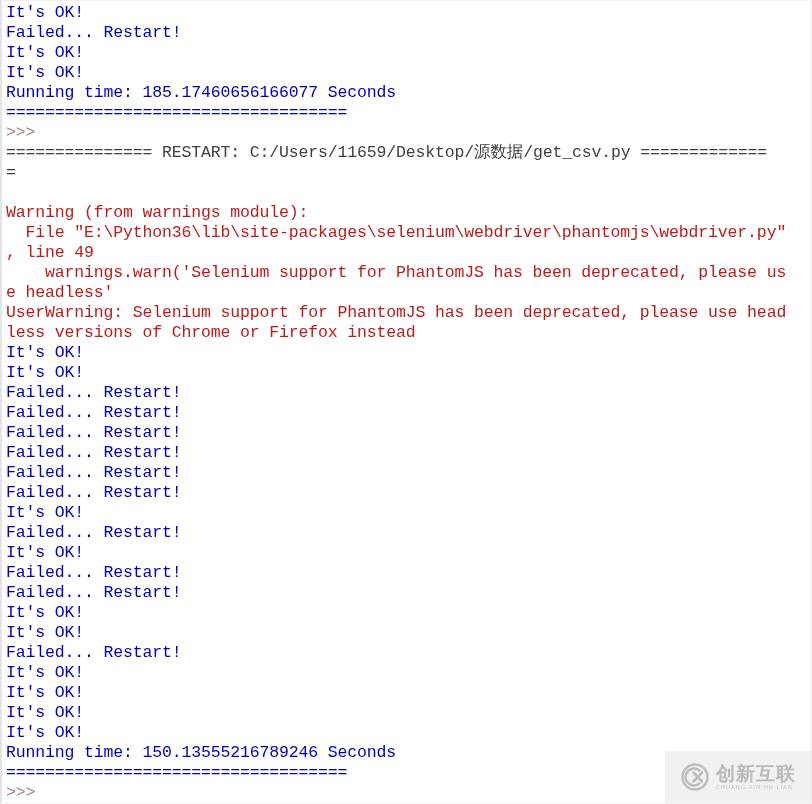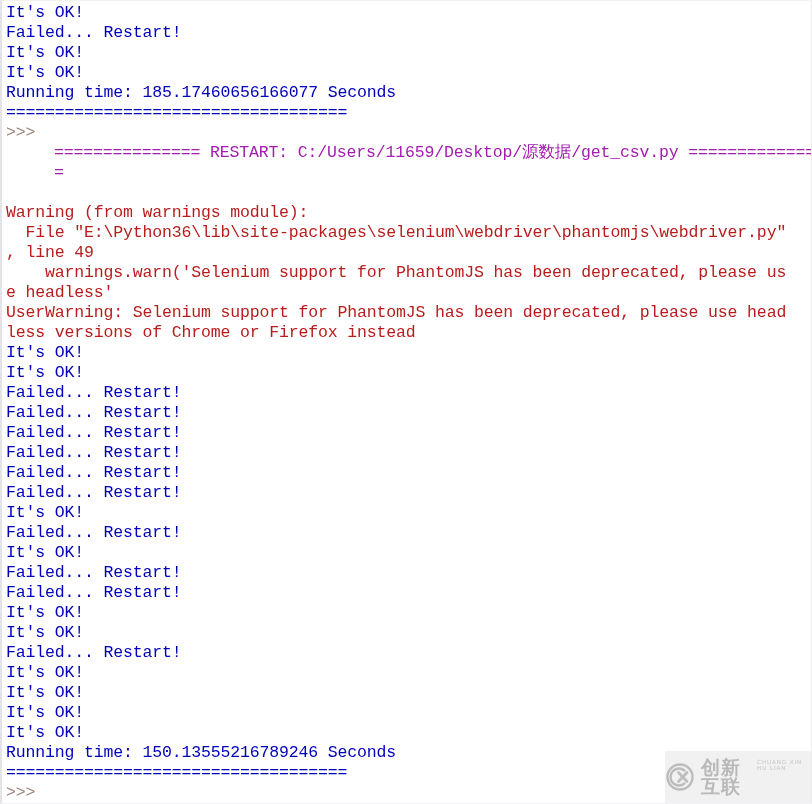--- a/index.html
+++ b/index.html
@@ -38,21 +38,21 @@
     font-weight: 400;
   }
   .line {
     display: block;
     height: 20px;
     white-space: pre;
   }
   .c-stdout  { color: #0000bb; }
   .c-stderr  { color: #b91c1c; }
   .c-prompt  { color: #9b8278; }
-  .c-restart { color: #a21caf; margin-left: 48px; }
+  .c-restart { color: #404040; }
 
   #watermark {
     position: absolute;
     right: 0px;
     bottom: 0px;
     width: 146px;
     height: 52px;
     background: #f0f0f0;
     display: flex;
     align-items: center;
@@ -62,21 +62,21 @@
     pointer-events: none;
   }
   #watermark .wm-mark {
     width: 30px;
     height: 30px;
     flex: 0 0 30px;
     position: relative;
   }
   #watermark .wm-text {
     display: flex;
-    flex-direction: row;
+    flex-direction: column;
     justify-content: center;
     line-height: 1;
   }
   #watermark .wm-cn {
     font-family: "DejaVu Sans", sans-serif;
     font-size: 19px;
     font-weight: 700;
     color: #b4b4b4;
     letter-spacing: 1px;
   }

